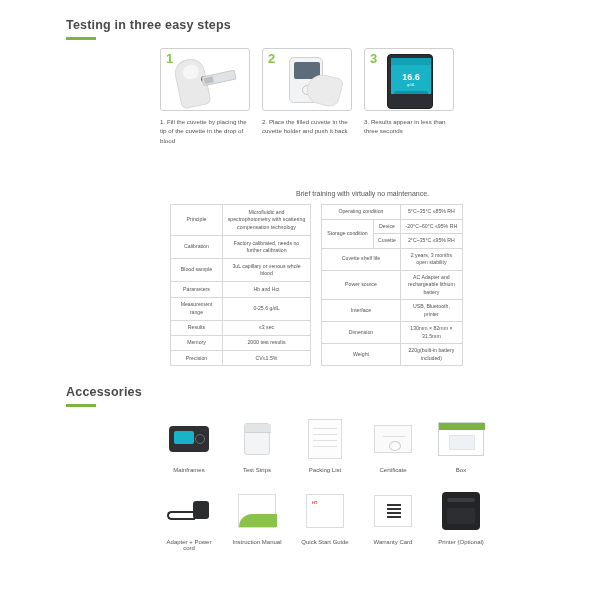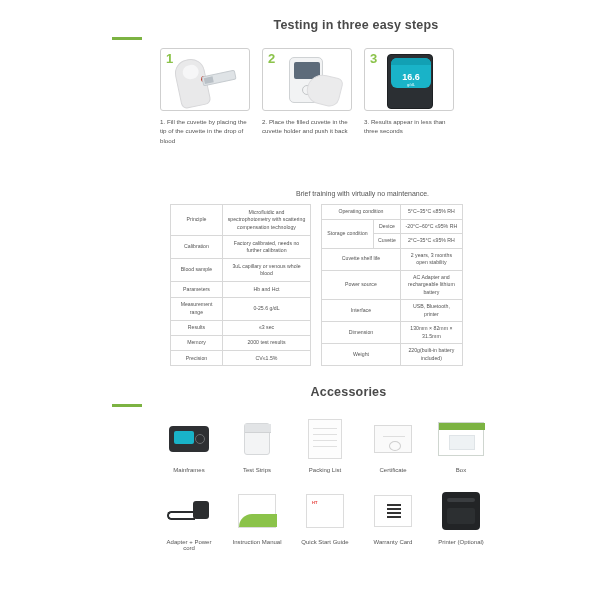--- a/index.html
+++ b/index.html
@@ -8,21 +8,21 @@
     width:600px; height:600px;
     background:#ffffff;
     font-family:"Liberation Sans", sans-serif;
     color:#3a3a3a;
     overflow:hidden;
     position:relative;
   }
   .page { position:absolute; left:0; top:0; width:600px; height:600px; }
 
   
-  .section-head { padding-left:112px;text-align:center; }
+  .section-head { padding-left:66px; }
   .section-head h2 {
     margin:0; font-size:12.5px; font-weight:bold; color:#4a4a4a; letter-spacing:0.2px;
   }
   .rule { width:30px; height:2.5px; background:#7cb342; margin-top:5px; margin-bottom:8px; }
 
   
   #steps-section { position:absolute; left:0; top:18px; width:600px; }
   .steps-row { display:flex; padding-left:160px; gap:12px; margin-top:6px; }
   .step { width:90px; }
   .step-card {
@@ -71,22 +71,22 @@
     position:absolute; left:44px; top:26px; width:34px; height:30px; background:#ebebec;
     border-radius:16px 6px 10px 14px; transform:rotate(14deg); border:1px solid #dcdcde;
   }
 
   
   .dev3 {
     position:absolute; left:22px; top:5px; width:46px; height:55px; background:#2b2f33;
     border-radius:4px; border:1px solid #1d2023;
   }
   .dev3-screen {
-    position:absolute; left:3px; top:3px; width:40px; height:30px; background:#19b3c8;
-    border-radius:6px; overflow:hidden;
+    position:absolute; left:3px; top:3px; width:40px; height:36px; background:#19b3c8;
+    border-radius:0; overflow:hidden;
   }
   .dev3-top { height:7px; background:#12a0b4; }
   .dev3-val {
     color:#fff; font-size:9px; font-weight:bold; text-align:center; margin-top:7px;
   }
   .dev3-unit { color:#eafdff; font-size:4px; text-align:center; }
   .dev3-bar { height:4px; background:#0f93a6; margin:4px 3px 0 3px; border-radius:2px; }
 
   .note {
     position:absolute; left:296px; top:172px; font-size:7px; color:#555;

